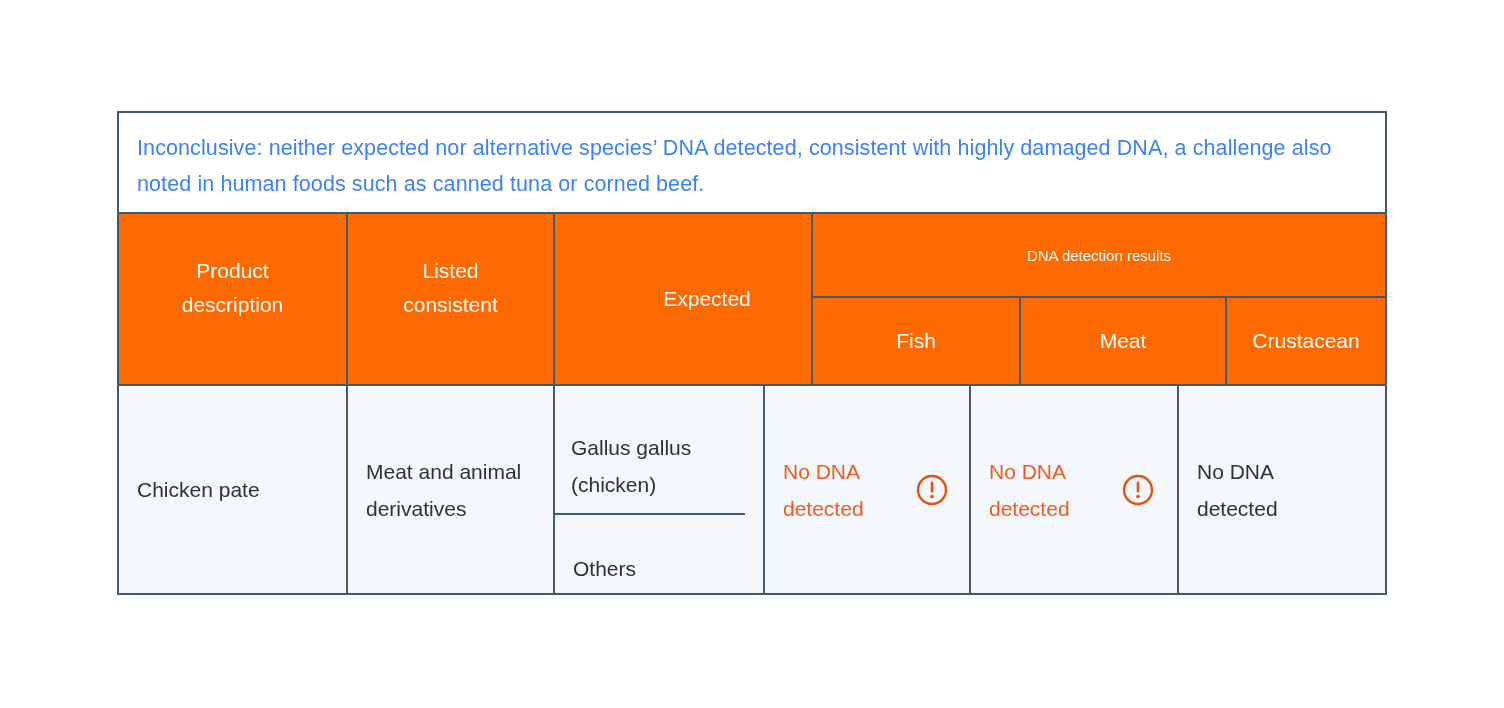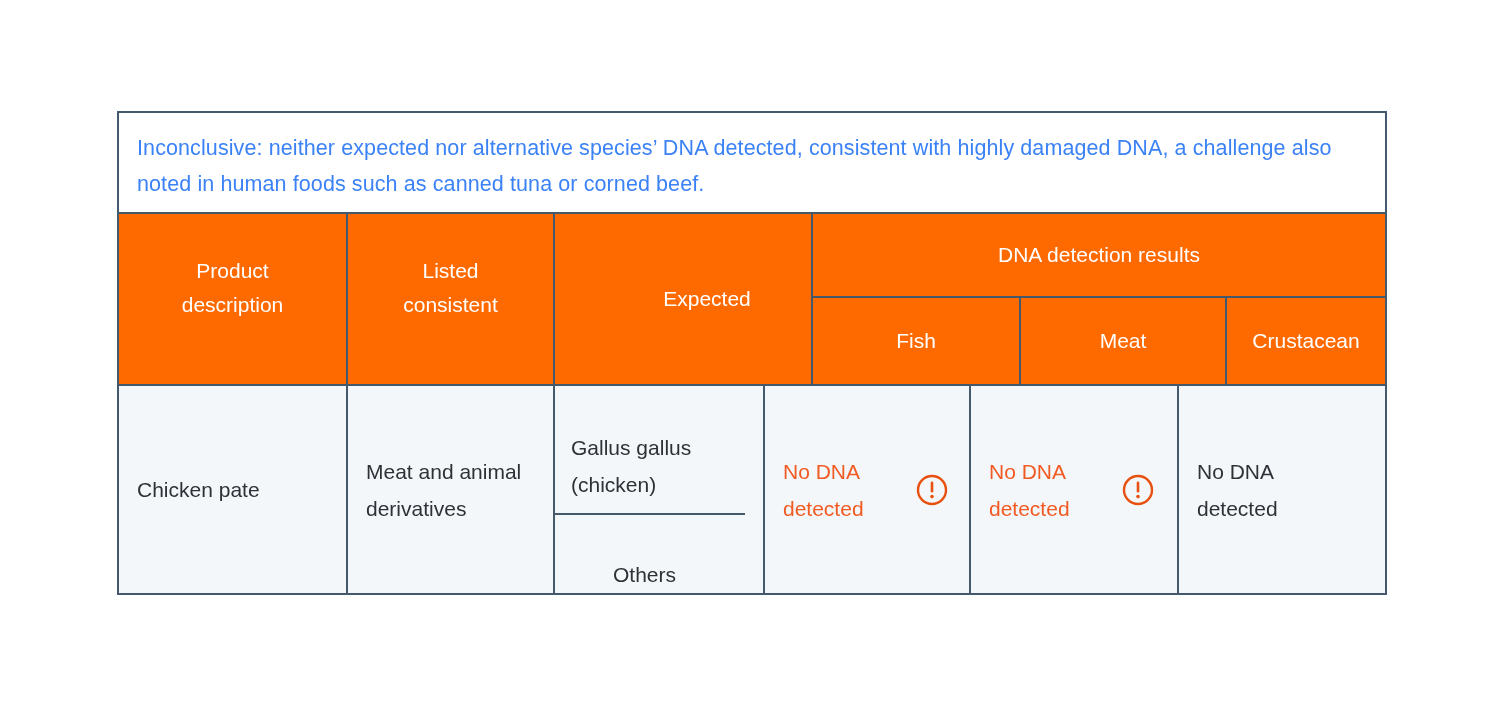--- a/index.html
+++ b/index.html
@@ -88,21 +88,21 @@
     display: flex;
     flex-direction: column;
     flex: 1 1 auto;
   }
   .results-title {
     flex: 0 0 84px;
     display: flex;
     align-items: center;
     justify-content: center;
     color: #ffffff;
-    font-size: 21px;
+    font-size: 15px;
     border-bottom: 2px solid #44596b;
     box-sizing: border-box;
   }
   .results-subrow {
     flex: 1 1 auto;
     display: flex;
   }
   .subcell {
     flex: 1 1 0;
     display: flex;
@@ -155,23 +155,22 @@
     position: absolute;
     left: 0;
     bottom: 0;
     width: 190px;
     height: 2px;
     background: #44596b;
   }
   .exp-bottom {
     flex: 1 1 auto;
     display: flex;
-    align-items: flex-end;
-    box-sizing: border-box;
-    padding-left: 40px;
+    align-items: center;
+    box-sizing: border-box;
   }
   .exp-bottom .pad { padding: 28px 18px 0 18px; }
 
   .exp-text {
     font-size: 21px;
     line-height: 37px;
     color: #2d3237;
   }
 
   

